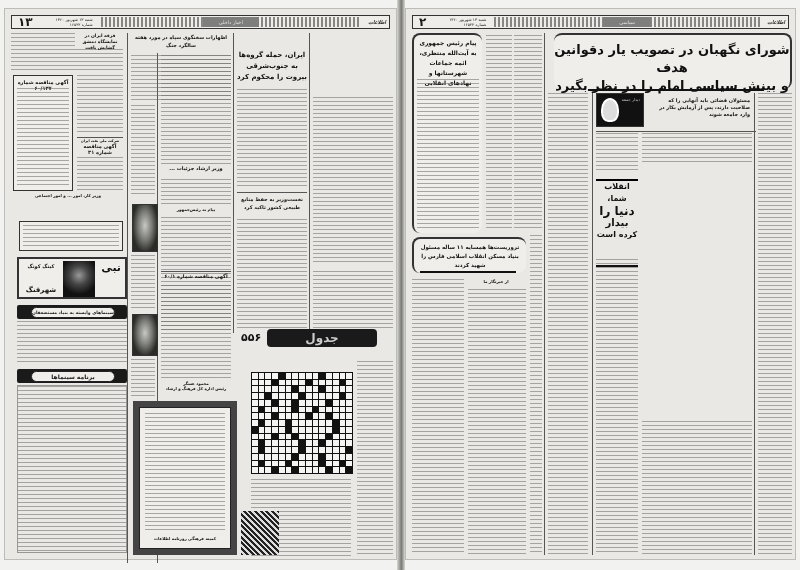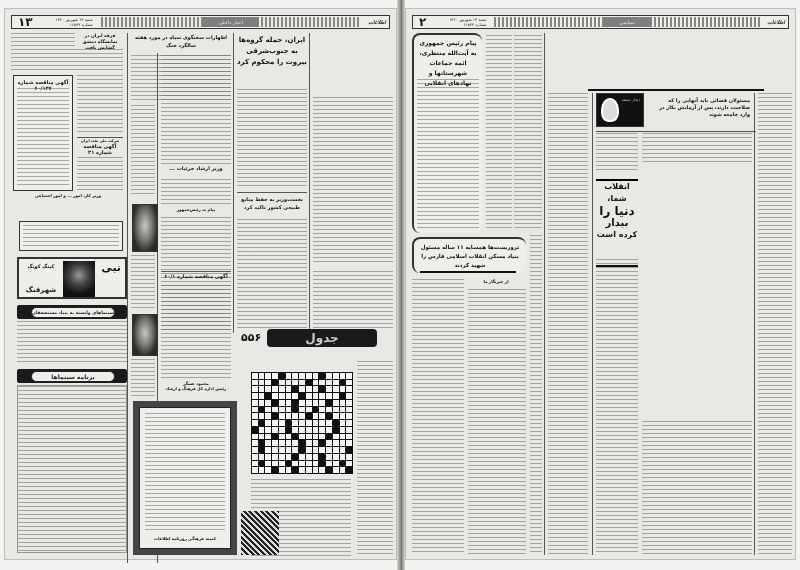--- a/index.html
+++ b/index.html
@@ -49,21 +49,21 @@
   </div>
 
   <div class="vline" style="left:304px;top:24px;height:300px;"></div>
   <div class="vline" style="left:228px;top:24px;height:300px;"></div>
   <div class="vline" style="left:152px;top:24px;height:530px;"></div>
   <div class="vline" style="left:122px;top:24px;height:530px;"></div>
 
   <div class="col txt fill" style="left:308px;top:88px;width:80px;height:168px;"></div>
   <div class="col txt fill" style="left:308px;top:262px;width:80px;height:60px;"></div>
 
-  <div class="col" style="left:232px;top:26px;width:70px;height:50px;">
+  <div class="col" style="left:232px;top:41px;width:70px;height:50px;">
     <div class="hd" style="font-size:7px;line-height:11px;">ایران، حمله گروه‌ها به جنوب‌شرقی بیروت را محکوم کرد</div>
   </div>
   <div class="col txt fill" style="left:232px;top:80px;width:70px;height:100px;"></div>
   <div class="hline" style="left:232px;top:183px;width:70px;"></div>
   <div class="col" style="left:232px;top:186px;width:70px;height:22px;">
     <div class="hd" style="font-size:5px;line-height:8px;">نخست‌وزیر به حفظ منابع طبیعی کشور تاکید کرد</div>
   </div>
   <div class="col txt fill" style="left:232px;top:210px;width:70px;height:112px;"></div>
 
   <div class="col txt fill" style="left:156px;top:26px;width:70px;height:170px;"></div>
@@ -390,20 +390,24 @@
     <div class="date-block">
       <div>شنبه ۱۳ شهریور ۱۳۶۰</div>
       <div>شماره ۱۶۵۲۲</div>
     </div>
     <div class="bars">
       <span class="section-tag">سیاسی</span>
     </div>
     <div class="logo">اطلاعات</div>
   </div>
 
+  <div class="box rounded" style="left:148px;top:24px;width:238px;height:56px;border-bottom:none;border-left:none;">
+    <div class="hd" style="font-size:13px;line-height:18px;margin-top:6px;">شورای نگهبان در تصویب یار دقوانین هدف</div>
+    <div class="hd" style="font-size:13px;line-height:18px;">و بینش سیاسی امام را در نظر بگیرد</div>
+  </div>
   <div class="hline" style="left:182px;top:80px;width:176px;height:2px;background:#111;"></div>
 
   <div class="col" style="left:190px;top:84px;width:48px;height:34px;background:#111;border:1px solid #333;">
     <div style="position:absolute;left:4px;top:4px;width:14px;height:20px;border-radius:50% 50% 40% 40%;background:#ddd;border:2px solid #fff;"></div>
     <div style="position:absolute;right:3px;top:3px;font-size:4px;color:#ccc;direction:rtl;">دیدار جمعه</div>
   </div>
   <div class="col" style="left:244px;top:88px;width:100px;height:30px;">
     <div class="hd" style="font-size:5px;line-height:7px;text-align:right;">مسئولان قضائی باید آنهایی را که صلاحیت دارند، پس از آزمایش بکار در وارد جامعه شوند</div>
   </div>
   <div class="hline" style="left:190px;top:122px;width:160px;"></div>

